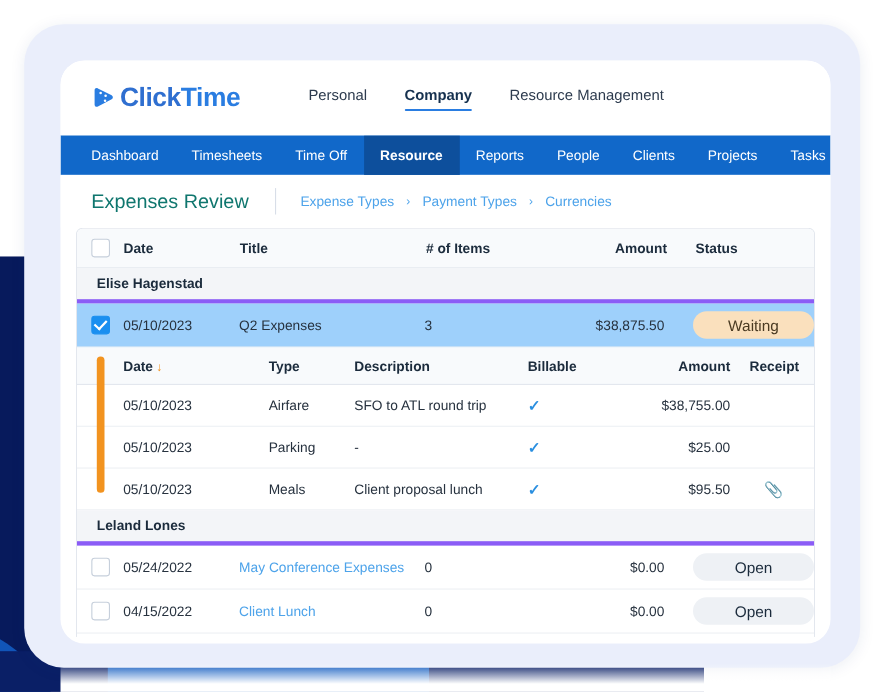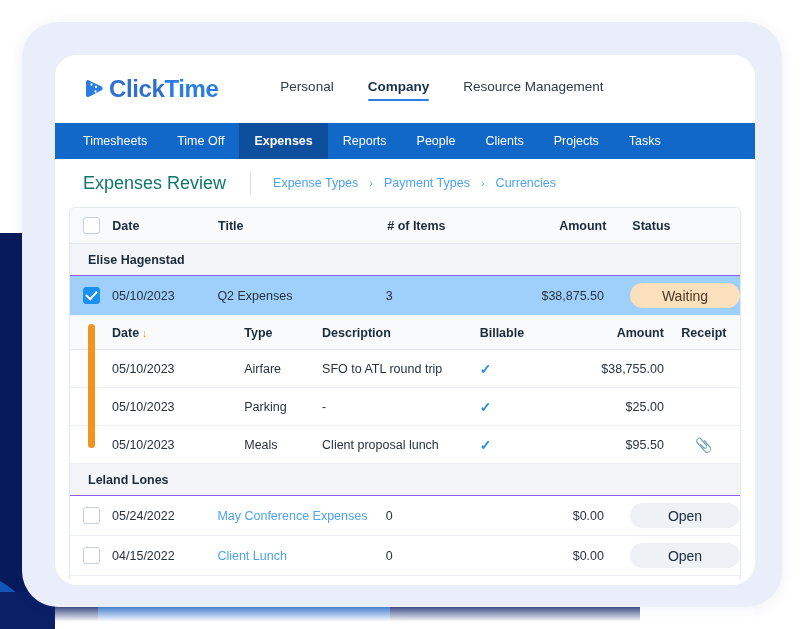--- a/index.html
+++ b/index.html
@@ -143,21 +143,21 @@
   }
   .cbox.checked { background: #1a8ff0; border-color: #1a8ff0; }
   .cbox.checked::after {
     content: ""; width: 5px; height: 9px;
     border: solid #fff; border-width: 0 2px 2px 0;
     transform: rotate(43deg) translate(-1px,-1px);
   }
 
   .group-row {
     height: 32px; background: #f3f5f8;
-    border-bottom: 1px solid #8b5cf6;
+    border-bottom: 4px solid #8b5cf6;
     font-size: 12.5px; font-weight: bold; color: #1b2b3c;
     padding-left: 18px; display: flex; align-items: center;
   }
 
   .exp-row {
     height: 40px; font-size: 12.5px; color: #27323f;
     border-bottom: 1px solid #edf0f4;
   }
   .exp-row.selected { background: #9ed0fb; }
   .link-title { color: #4da3ea; cursor: pointer; }
@@ -233,23 +233,24 @@
       </div>
 
       <div class="top-tabs">
         <div class="top-tab">Personal</div>
         <div class="top-tab active">Company</div>
         <div class="top-tab">Resource Management</div>
       </div>
     </div>
 
     <div class="mainnav">
+      <div class="nav-item">Dashboard</div>
       <div class="nav-item">Timesheets</div>
       <div class="nav-item">Time Off</div>
-      <div class="nav-item active">Expenses</div>
+      <div class="nav-item active">Resource</div>
       <div class="nav-item">Reports</div>
       <div class="nav-item">People</div>
       <div class="nav-item">Clients</div>
       <div class="nav-item">Projects</div>
       <div class="nav-item">Tasks</div>
 
     </div>
 
     <div class="subhead">
       <div class="page-title">Expenses Review</div>

